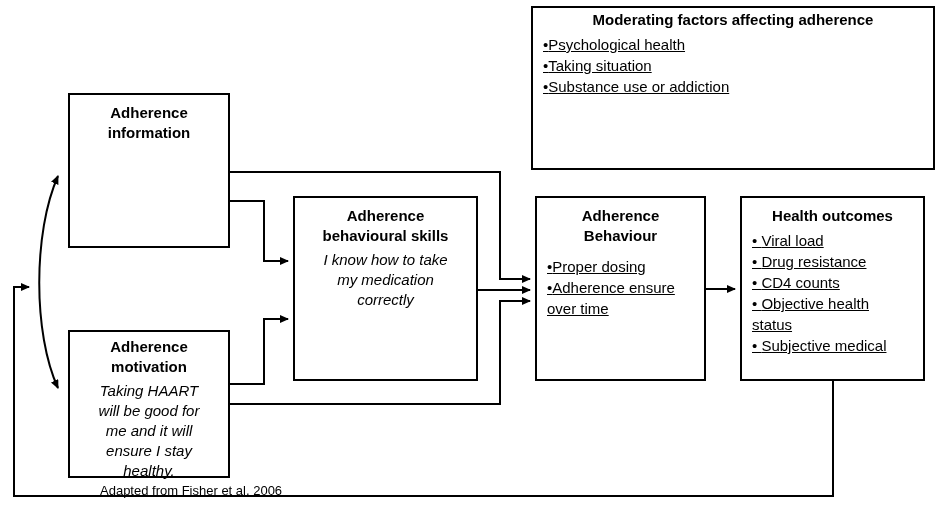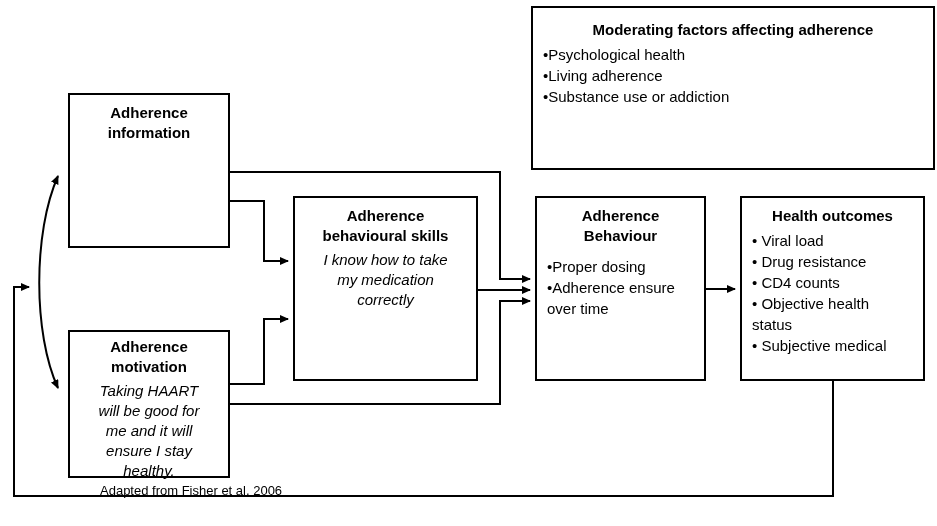--- a/index.html
+++ b/index.html
@@ -20,21 +20,21 @@
   }
   .box {
     position: absolute;
     border: 2px solid #000000;
     background: #ffffff;
     box-sizing: border-box;
     padding: 8px 10px;
     font-size: 15px;
     line-height: 21px;
   }
-  .box-moderating { left: 531px; top: 6px;   width: 404px; height: 164px; padding-top: 12px; }
+  .box-moderating { left: 531px; top: 6px;   width: 404px; height: 164px; padding-top: 2px; }
   .box-info       { left: 68px;  top: 93px;  width: 162px; height: 155px; }
   .box-motivation { left: 68px;  top: 330px; width: 162px; height: 148px; padding-top: 5px; }
   .box-skills     { left: 293px; top: 196px; width: 185px; height: 185px; }
   .box-behaviour  { left: 535px; top: 196px; width: 171px; height: 185px; }
   .box-outcomes   { left: 740px; top: 196px; width: 185px; height: 185px; }
 
   .title {
     font-weight: bold;
     text-align: center;
     white-space: pre-line;
@@ -46,20 +46,21 @@
   .quote {
     font-style: italic;
     text-align: center;
     white-space: pre-line;
     line-height: 20px;
   }
   .list {
     list-style: none;
     margin: 0;
     padding: 0;
+    text-decoration: underline;
   }
   .list li {
     white-space: pre-line;
     line-height: 21px;
   }
   .bullets-tight li::before  { content: "\2022"; }
   .bullets-spaced li::before { content: "\2022\00a0"; }
 
   .caption {
     position: absolute;
@@ -87,21 +88,21 @@
     <path d="M 230,404 L 500,404 L 500,301 L 530,301" fill="none" stroke="#000000" stroke-width="2" marker-end="url(#ah)"></path>
     <path d="M 478,290 L 530,290" fill="none" stroke="#000000" stroke-width="2" marker-end="url(#ah)"></path>
     <path d="M 706,289 L 735,289" fill="none" stroke="#000000" stroke-width="2" marker-end="url(#ah)"></path>
     <path d="M 833,381 L 833,496 L 14,496 L 14,287 L 29,287" fill="none" stroke="#000000" stroke-width="2" marker-end="url(#ah)"></path>
   </svg>
 
   <div class="box box-moderating">
     <div class="title">Moderating factors affecting adherence</div>
     <ul class="list bullets-tight">
       <li>Psychological health</li>
-      <li>Living adherence</li>
+      <li>Taking situation</li>
       <li>Substance use or addiction</li>
     </ul>
   </div>
 
   <div class="box box-info">
     <div class="title">Adherence
 information</div>
   </div>
 
   <div class="box box-motivation">

